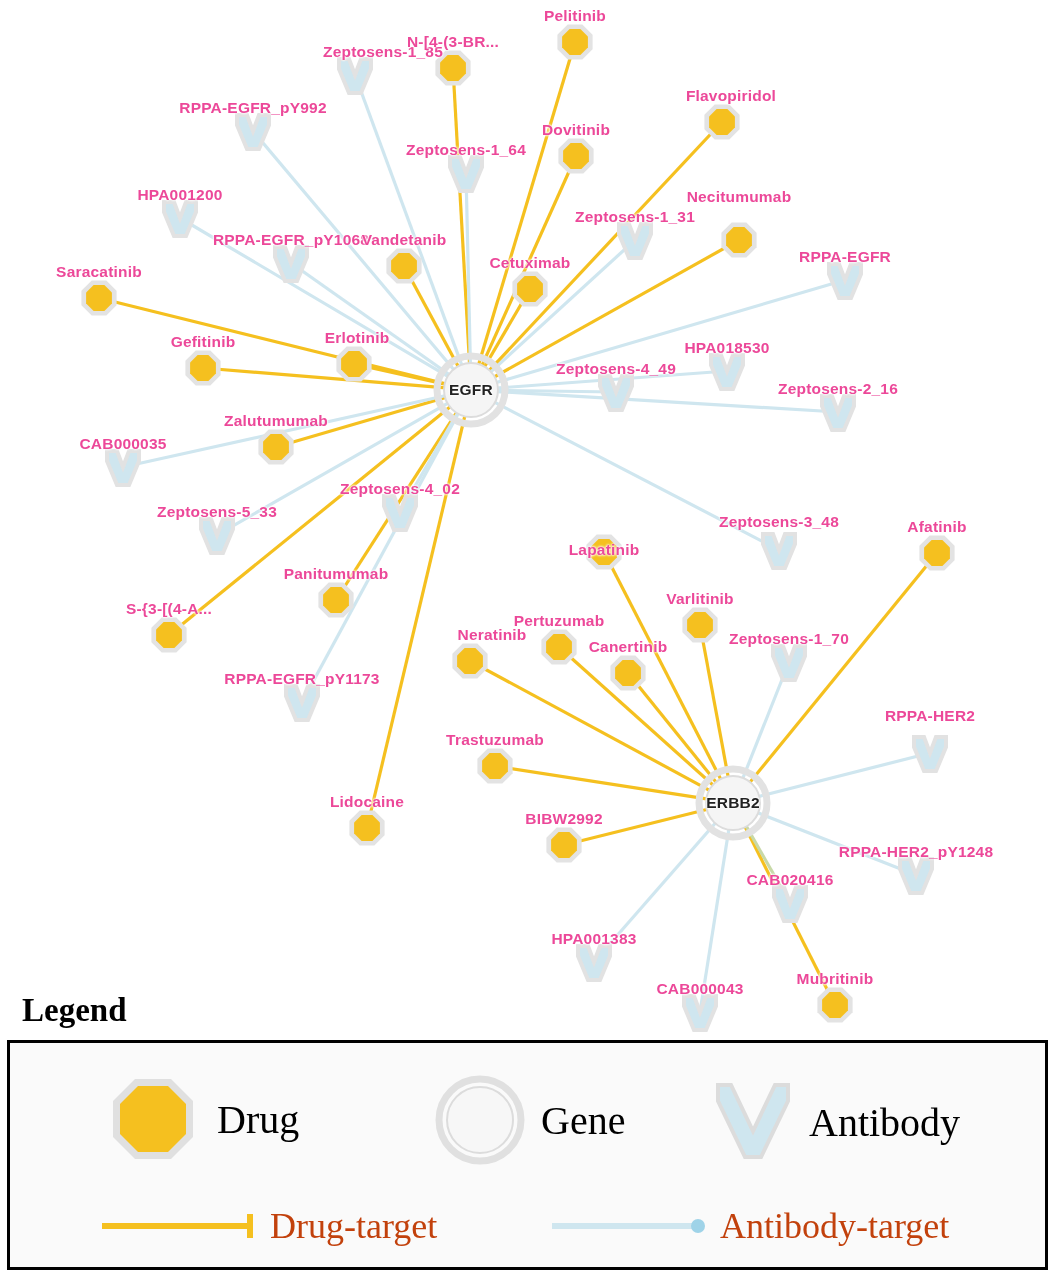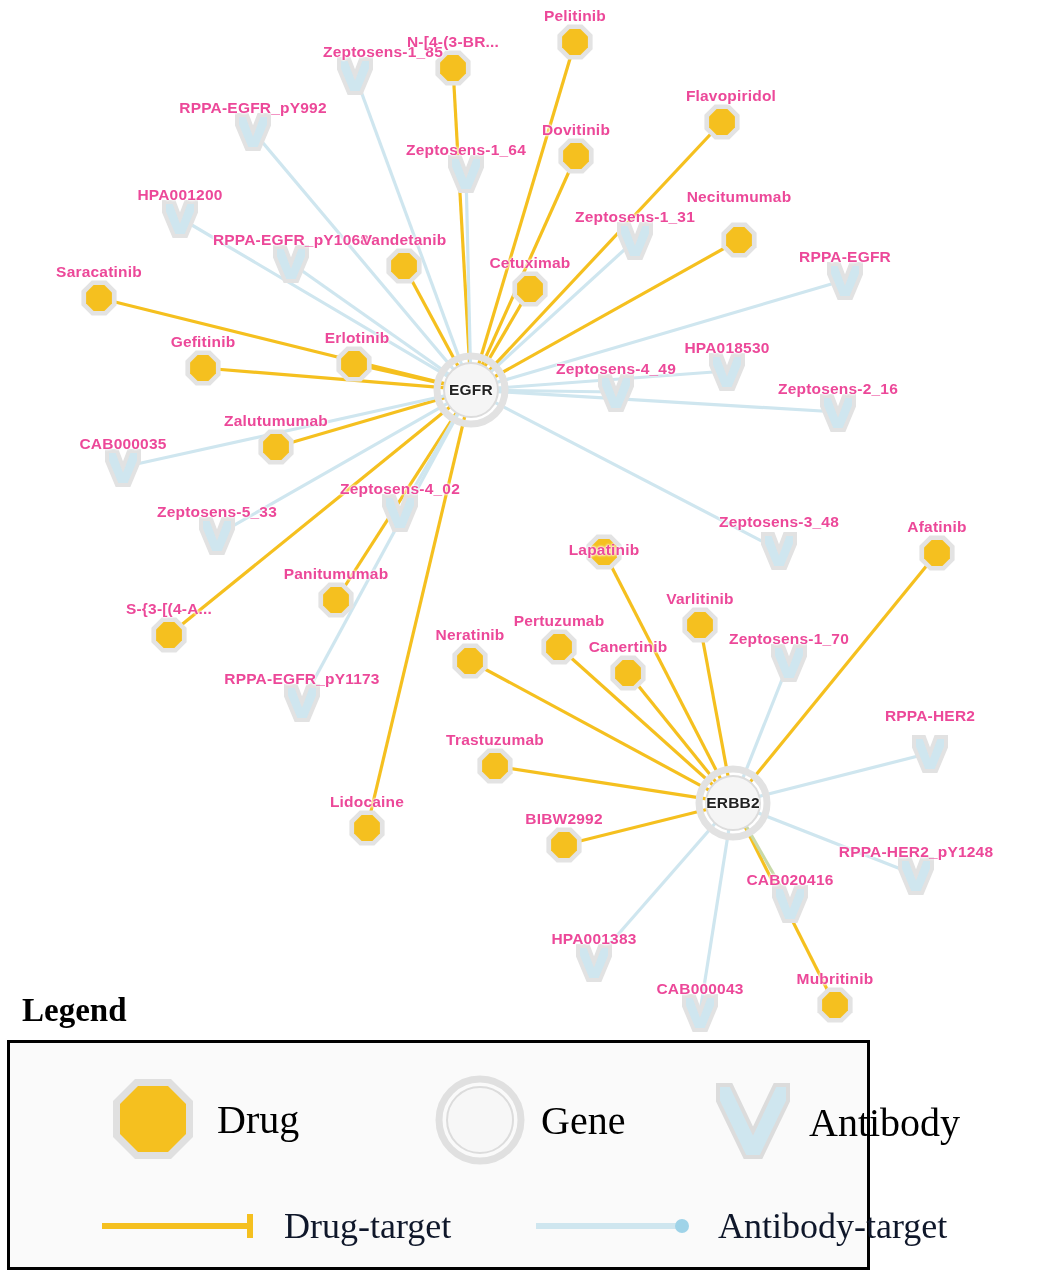--- a/index.html
+++ b/index.html
@@ -47,43 +47,43 @@
     top: 992px;
     font-family: "Liberation Serif", serif;
     font-size: 33px;
     font-weight: bold;
     color: #000;
   }
   #legend-box {
     position: absolute;
     left: 7px;
     top: 1040px;
-    width: 863px;
+    width: 1041px;
     height: 230px;
     border: 3px solid #000;
     background: #fafafa;
     box-sizing: border-box;
   }
   .legend-item {
     position: absolute;
     display: flex;
     align-items: center;
   }
   .legend-text {
     font-family: "Liberation Serif", serif;
     font-size: 40px;
     color: #000;
     margin-left: 16px;
     white-space: nowrap;
   }
   .legend-text-small {
     font-family: "Liberation Serif", serif;
     font-size: 36px;
-    color: #0f172a;
-    margin-left: 24px;
+    color: #c2410c;
+    margin-left: 10px;
     white-space: nowrap;
   }
 </style>
 </head>
 <body>
 
 <div id="network">
   <svg id="graph-svg" width="1059" height="1040">
       <g>
         <line x1="575" y1="42" x2="477.29942194157996" y2="368.9211650416362" stroke="#f5c01f" stroke-width="3.2"></line>
@@ -373,21 +373,21 @@
       <div class="node-label" style="left: 99px; top: 272px;">Saracatinib</div>
       <div class="node-label" style="left: 203px; top: 342px;">Gefitinib</div>
       <div class="node-label" style="left: 339px; top: 338px; padding-left: 36px;">Erlotinib</div>
       <div class="node-label" style="left: 276px; top: 421px;">Zalutumumab</div>
       <div class="node-label" style="left: 937px; top: 527px;">Afatinib</div>
       <div class="node-label" style="left: 604px; top: 526px; margin-top: 24px;">Lapatinib</div>
       <div class="node-label" style="left: 700px; top: 599px;">Varlitinib</div>
       <div class="node-label" style="left: 336px; top: 574px;">Panitumumab</div>
       <div class="node-label" style="left: 169px; top: 609px;">S-{3-[(4-A...</div>
       <div class="node-label" style="left: 559px; top: 621px;">Pertuzumab</div>
-      <div class="node-label" style="left: 470px; top: 635px;">Neratinib</div>
+      <div class="node-label" style="left: 470px; top: 635px; padding-left: 44px;">Neratinib</div>
       <div class="node-label" style="left: 628px; top: 647px;">Canertinib</div>
       <div class="node-label" style="left: 495px; top: 740px; text-align: right;">Trastuzumab</div>
       <div class="node-label" style="left: 367px; top: 802px;">Lidocaine</div>
       <div class="node-label" style="left: 564px; top: 819px;">BIBW2992</div>
       <div class="node-label" style="left: 835px; top: 979px;">Mubritinib</div>
       <div class="node-label gene-label" style="left: 471px; top: 390px;">EGFR</div>
       <div class="node-label gene-label" style="left: 733px; top: 803px;">ERBB2</div>
     </div>
 </div>
 
@@ -419,21 +419,21 @@
   </div>
 
   <div class="legend-item" style="left:90px; top:162px;">
     <svg width="160" height="30" viewBox="0 0 160 30">
       <line x1="2" y1="15" x2="150" y2="15" stroke="#f5c01f" stroke-width="6"></line>
       <line x1="150" y1="3" x2="150" y2="27" stroke="#f5c01f" stroke-width="6"></line>
     </svg>
     <span class="legend-text-small">Drug-target</span>
   </div>
 
-  <div class="legend-item" style="left:524px; top:162px;">
+  <div class="legend-item" style="left:540px; top:162px;">
     <svg width="160" height="30" viewBox="0 0 160 30">
       <line x1="2" y1="15" x2="144" y2="15" stroke="#cfe6ef" stroke-width="6"></line>
       <circle cx="148" cy="15" r="7" fill="#9fd3e8"></circle>
     </svg>
     <span class="legend-text-small">Antibody-target</span>
   </div>
 
 </div>
 
 </body></html>

